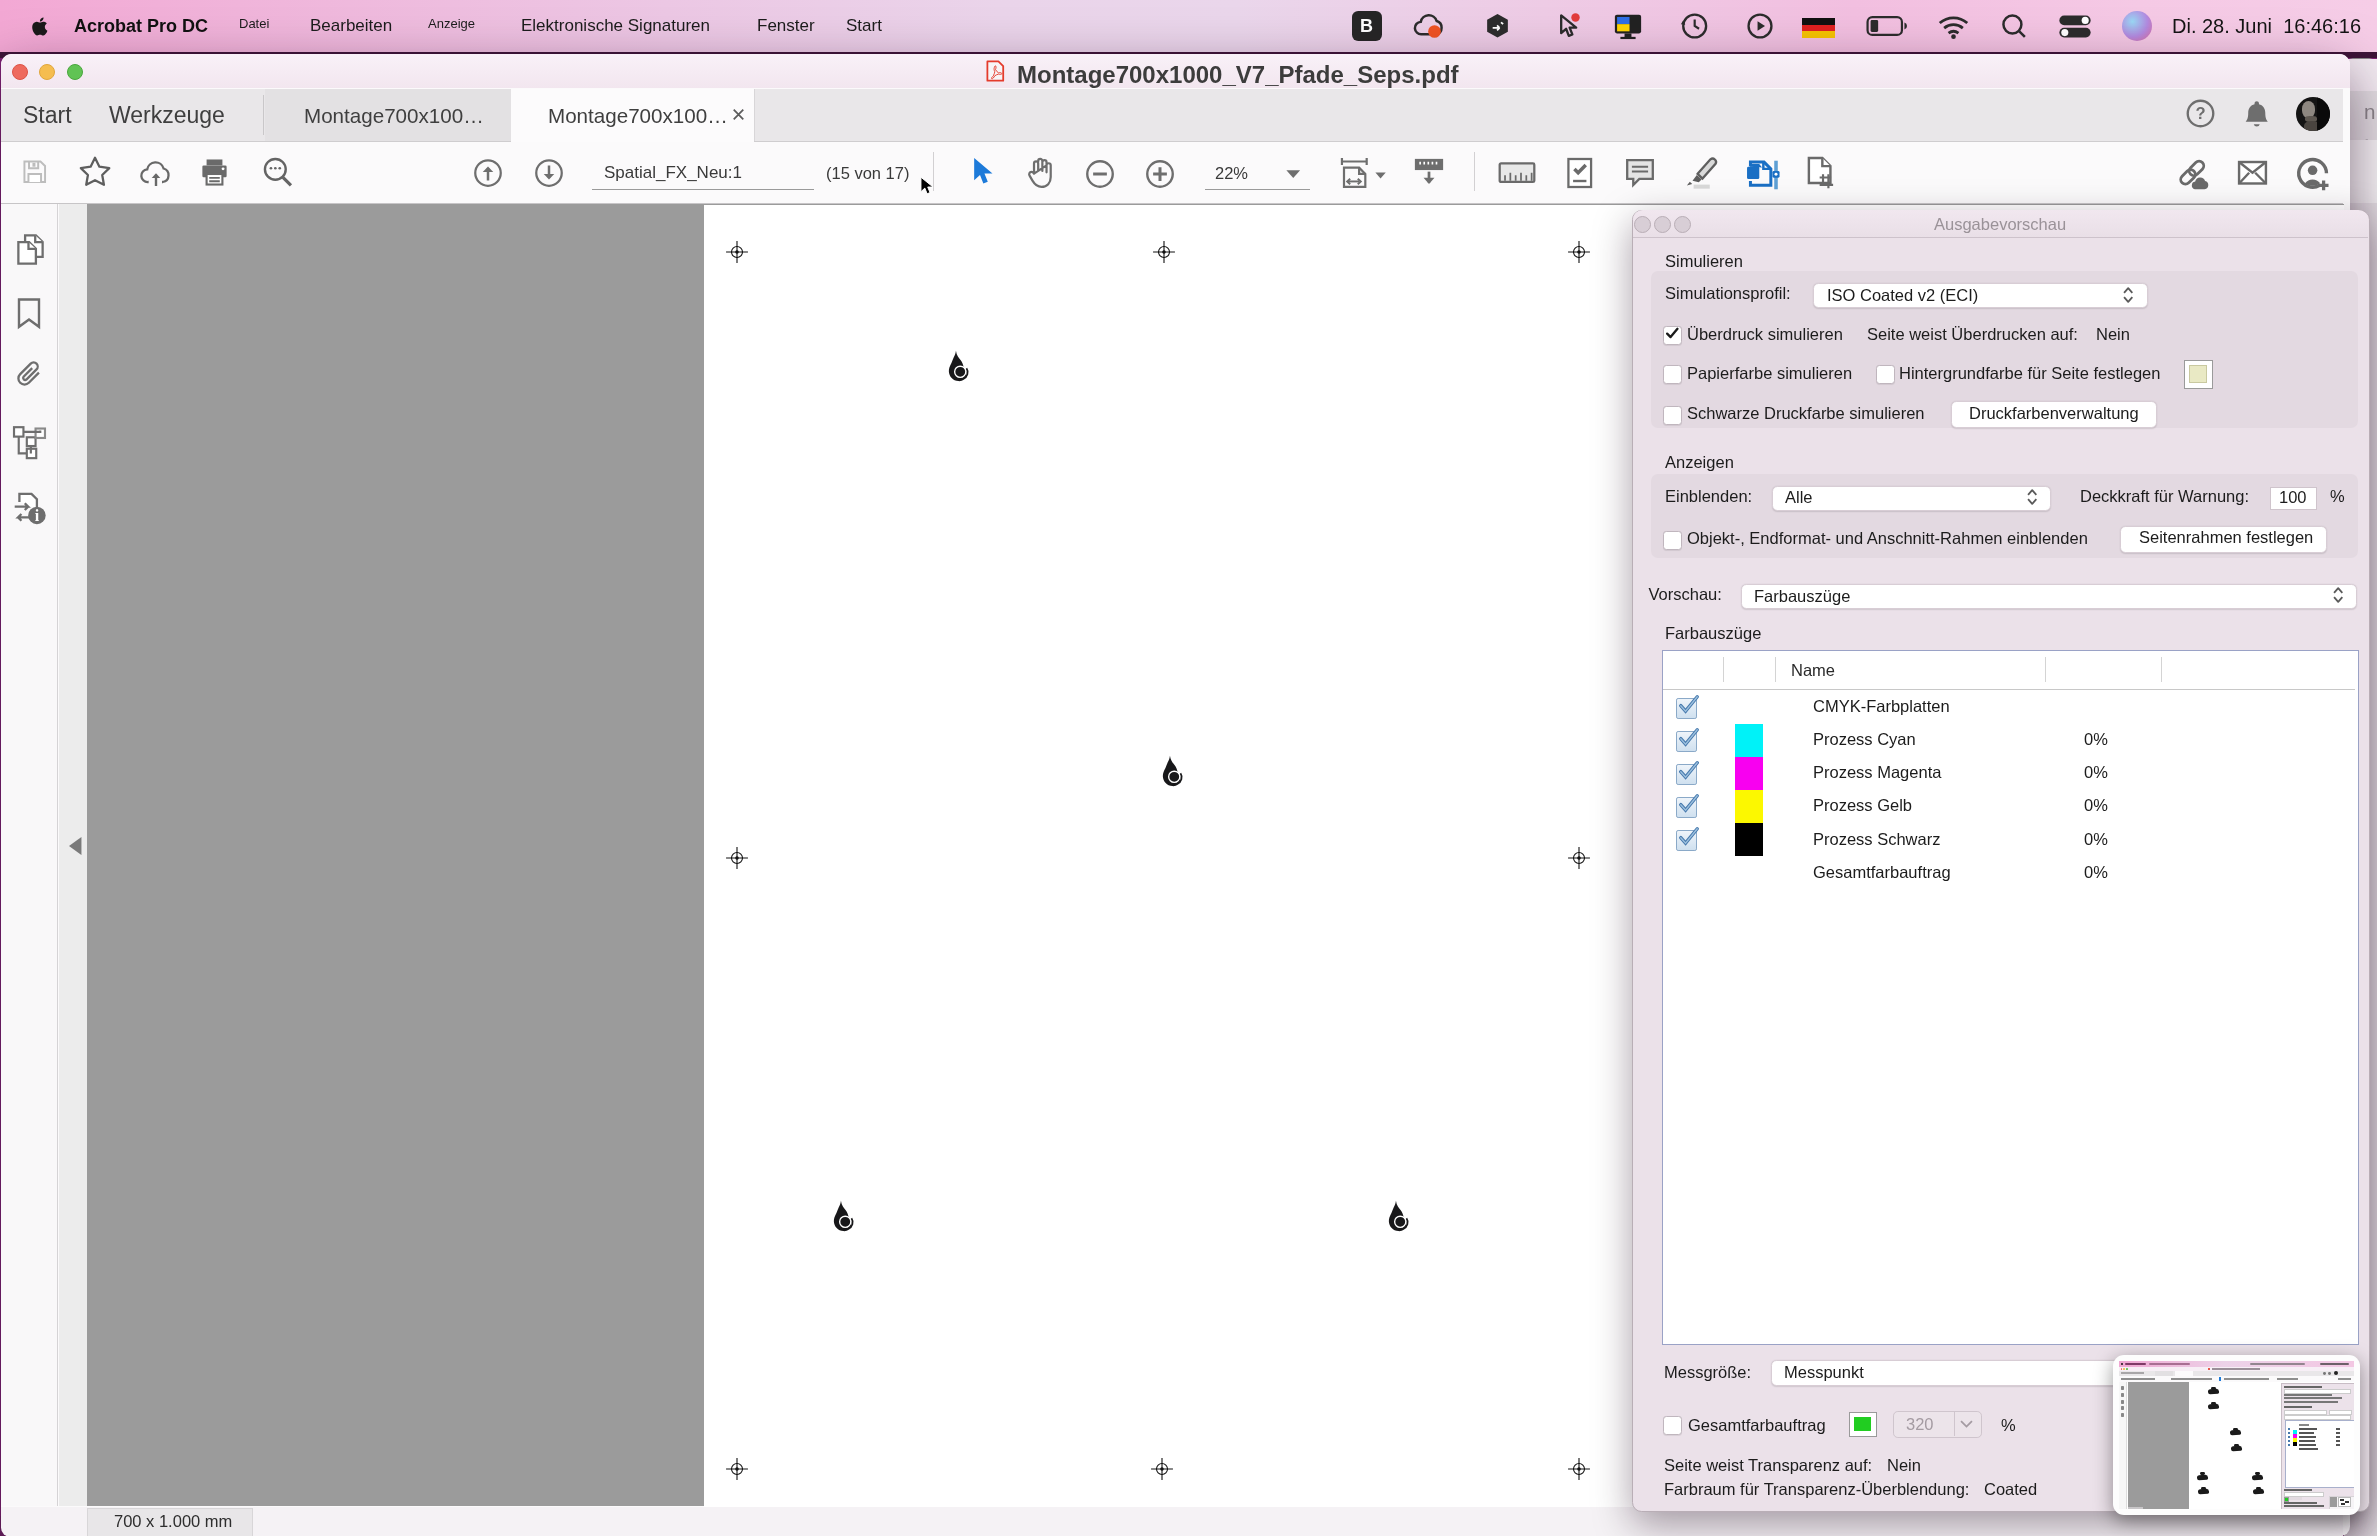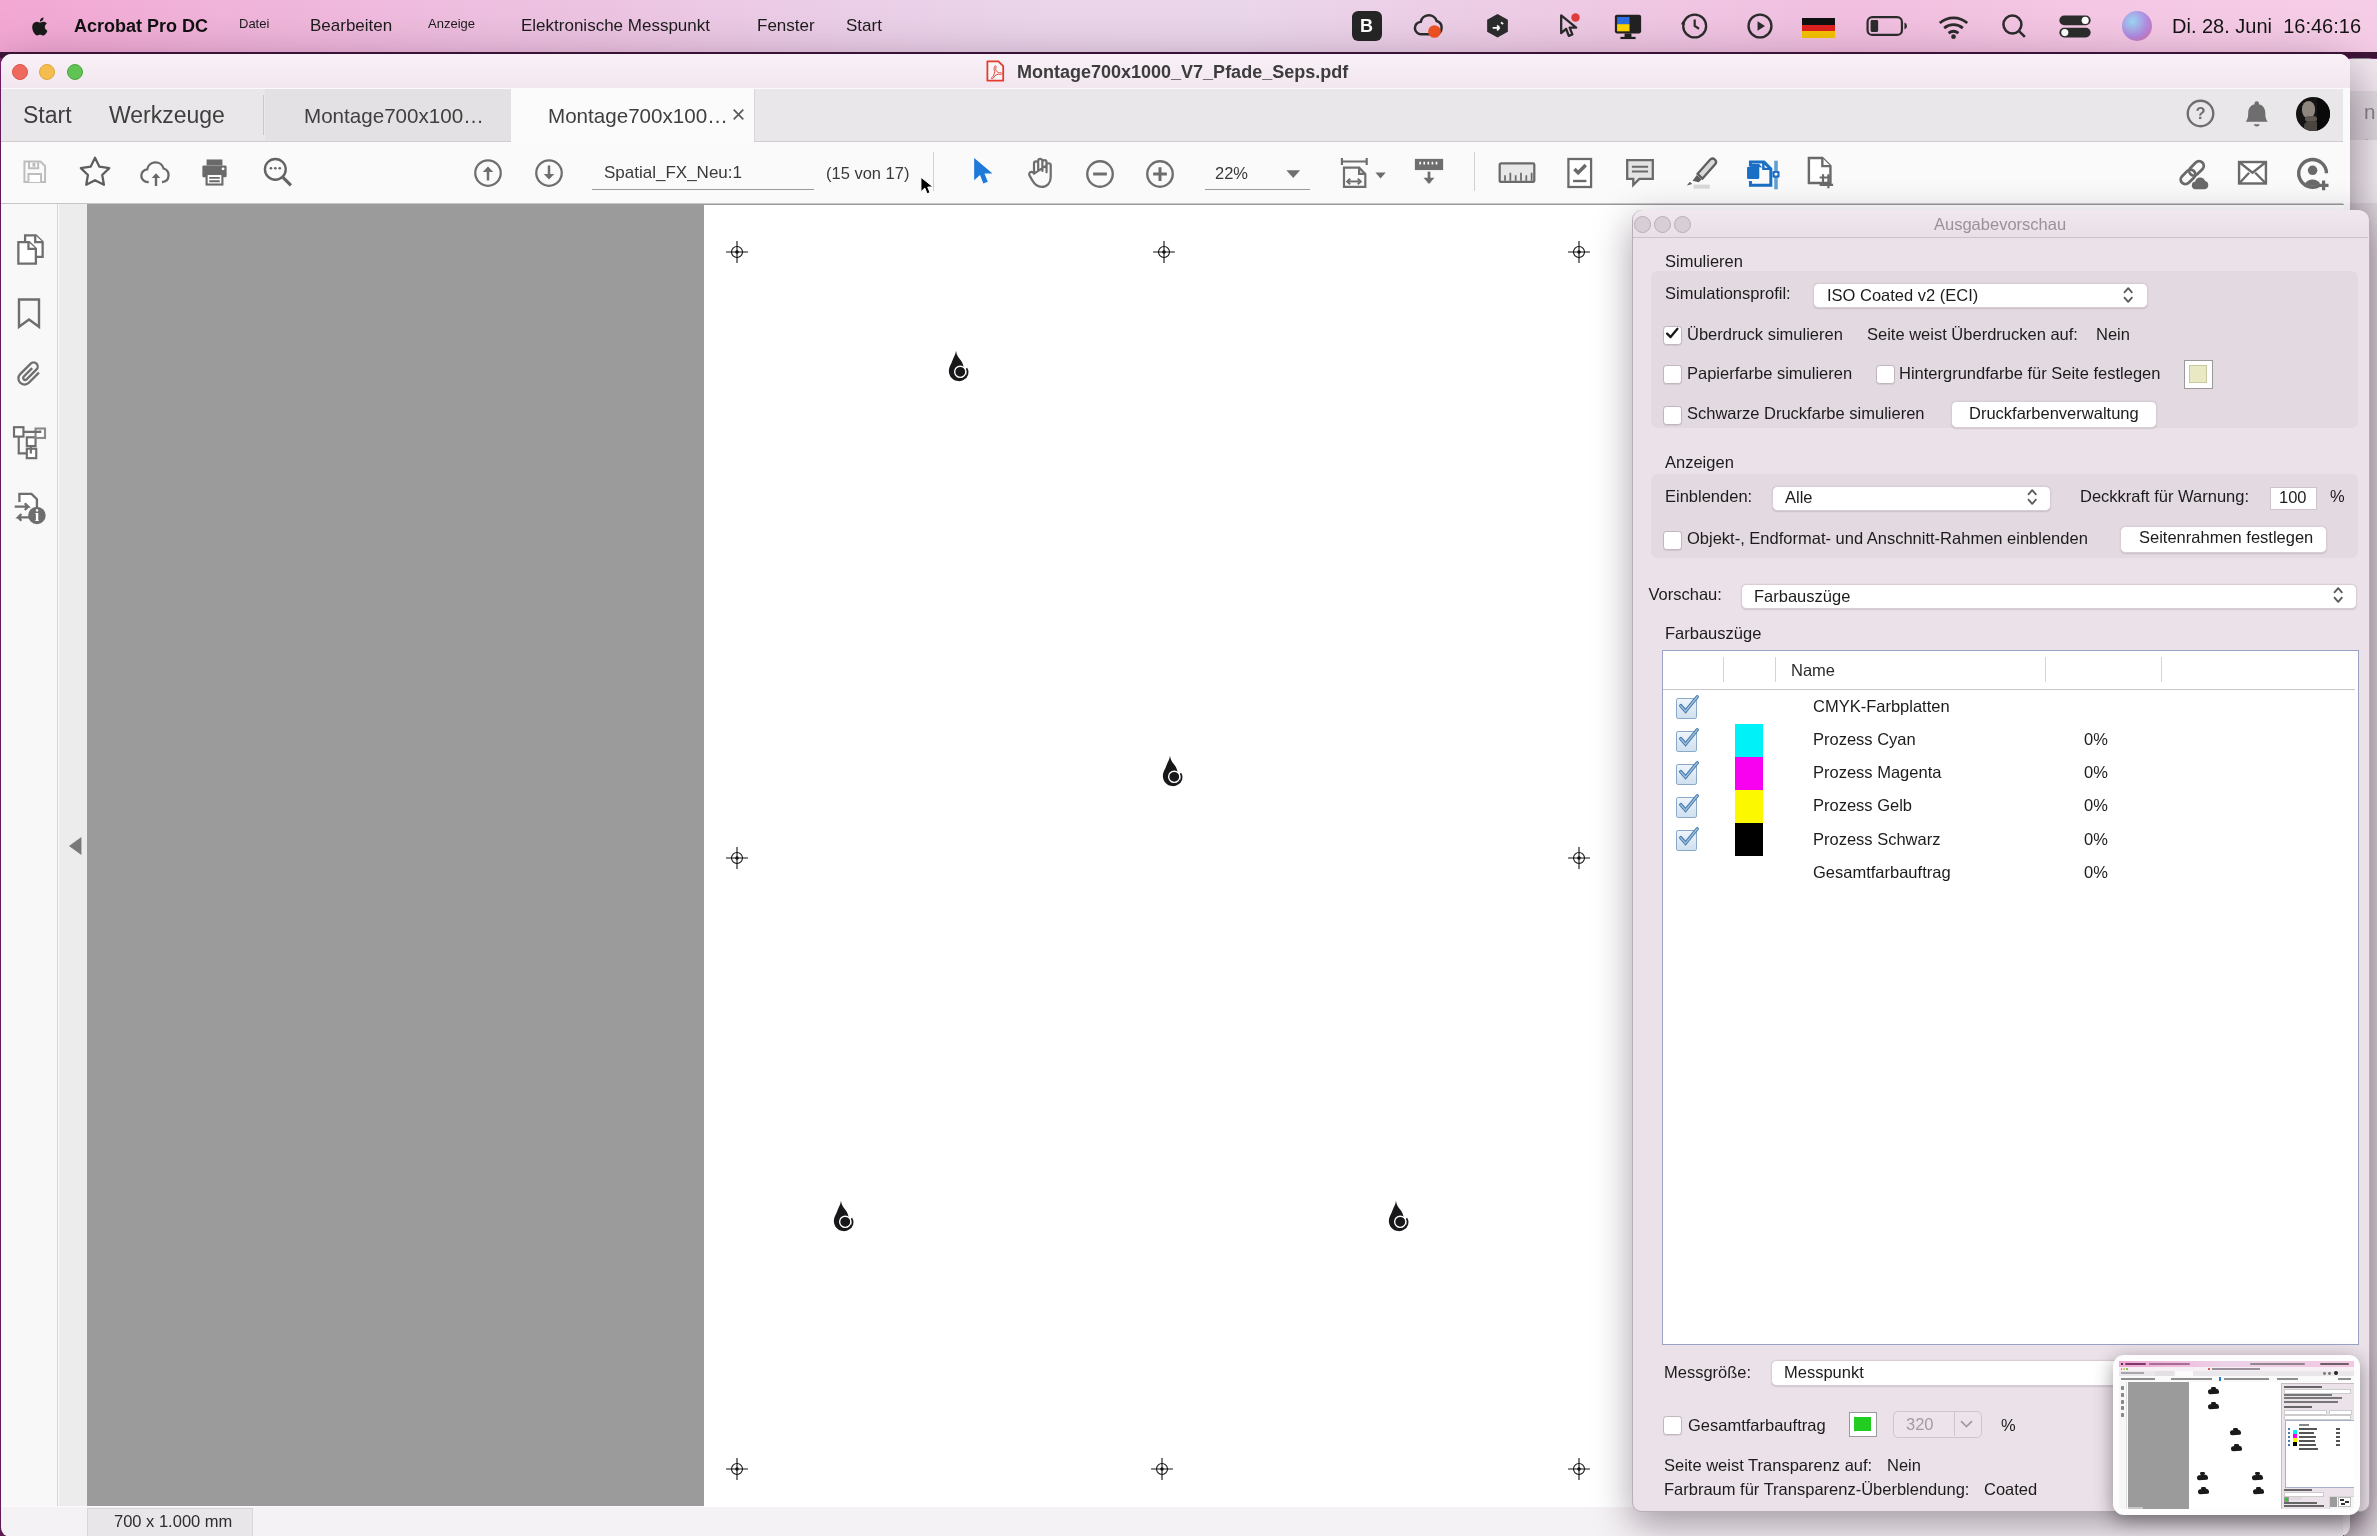--- a/index.html
+++ b/index.html
@@ -13,21 +13,21 @@
 <div class="ab" id="menubar" style="left:0;top:0;width:2377px;height:52px;background:linear-gradient(90deg,#f3a8d4 0%,#f0b4da 10%,#ecc7e4 28%,#ead4ea 42%,#ead6eb 52%,#eecbe5 65%,#f2bfe0 78%,#f5c9e5 90%,#f6cde7 100%)"></div>
 <div class="ab" style="left:31px;top:15px">
     <svg width="18" height="21.3" viewBox="0 0 24 28">
       <path fill="#1a1a1a" d="M16.4 14.9c0-3.1 2.6-4.6 2.7-4.7-1.5-2.1-3.7-2.4-4.5-2.4-1.9-.2-3.7 1.1-4.7 1.1-1 0-2.5-1.1-4.1-1.1-2.1 0-4 1.2-5.1 3.1-2.2 3.7-.6 9.3 1.6 12.3 1 1.5 2.3 3.1 3.9 3.1 1.6-.1 2.2-1 4.1-1s2.4 1 4.1 1c1.7 0 2.8-1.5 3.8-3 1.2-1.7 1.7-3.4 1.7-3.5-.1-.1-3.4-1.3-3.5-4.9zM13.4 5.7c.9-1 1.4-2.4 1.3-3.7-1.2 0-2.7.8-3.5 1.8-.8.9-1.5 2.3-1.3 3.6 1.3.1 2.7-.7 3.5-1.7z" transform="translate(2,1)"></path>
     </svg>
   </div>
 <div class="t" style="left:74px;top:16.5px;font-size:18px;font-weight:bold;color:#111">Acrobat Pro DC</div>
 <div class="t" style="left:239px;top:17px;font-size:13px">Datei</div>
 <div class="t" style="left:310px;top:17px;font-size:17px">Bearbeiten</div>
 <div class="t" style="left:428px;top:17px;font-size:13px">Anzeige</div>
-<div class="t" style="left:521px;top:17px;font-size:17px">Elektronische Messpunkt</div>
+<div class="t" style="left:521px;top:17px;font-size:17px">Elektronische Signaturen</div>
 <div class="t" style="left:757px;top:17px;font-size:17px">Fenster</div>
 <div class="t" style="left:846px;top:17px;font-size:17px">Start</div>
 <div class="t" style="left:2172px;top:16px;font-size:20px;color:#141414">Di. 28. Juni&nbsp;&nbsp;16:46:16</div>
 
 <div class="ab" style="left:1352px;top:11px;width:30px;height:30px;background:#262626;border-radius:6.2px"></div>
 <div class="t" style="left:1360px;top:16.5px;font-size:18px;color:#fff;font-weight:bold">B</div>
 <div class="ab" style="left:1413px;top:15px">
     <svg width="32" height="23.4" viewBox="0 0 23 17">
       <path d="M6 14a4.5 4.5 0 0 1-.5-9 6 6 0 0 1 11.6-.6A5 5 0 0 1 17 14z" fill="none" stroke="#2c2c2c" stroke-width="1.8"></path>
       <circle cx="15.5" cy="12" r="4.6" fill="#f05323"></circle>
@@ -116,21 +116,21 @@
 <div class="ab" id="titlebar" style="left:1.4px;top:54px;width:2349px;height:34px;background:linear-gradient(#f9f1f8,#f2e6ef);border-radius:11px 11px 0 0"></div>
 <div class="ab" style="left:11.7px;top:64px;width:14.4px;height:14.4px;border-radius:50%;background:#ee6a5e;border:0.7px solid #dd5347"></div>
 <div class="ab" style="left:39px;top:64px;width:14.4px;height:14.4px;border-radius:50%;background:#f5bd4f;border:0.7px solid #e0a63c"></div>
 <div class="ab" style="left:67px;top:64px;width:14.4px;height:14.4px;border-radius:50%;background:#61c354;border:0.7px solid #4aa73e"></div>
 <div class="ab" style="left:986px;top:60px">
     <svg width="18.6" height="22" viewBox="0 0 27 32">
       <path d="M2 2h16l7 7v21H2z" fill="#f7f5f7" stroke="#e43b2c" stroke-width="2.6" stroke-linejoin="round"></path>
       <path d="M13.5 8.5c1.6 0 1.2 3.2.3 5.4 1 2 2.6 3.8 4.3 4.7 2.3-.4 4.6-.3 4.9 1 .3 1.4-2.3 1.6-4.9.9-1.9.5-4 1.5-5.5 2.6-1.2 2.3-2.8 4.6-4.1 4.2-1.3-.5.2-2.7 2.2-4.3.9-1.8 1.8-4.2 2.1-5.9-1-1.8-1.4-4-.8-5.8.3-1.2.8-2.8 1.5-2.8z" fill="none" stroke="#e43b2c" stroke-width="1.4"></path>
     </svg>
   </div>
-<div class="t" style="left:1017px;top:63px;font-size:18px;font-weight:bold;color:#3c3c3c">Montage700x1000_V7_Pfade_Seps.pdf</div>
+<div class="t" style="left:1017px;top:63px;font-size:24px;font-weight:bold;color:#3c3c3c">Montage700x1000_V7_Pfade_Seps.pdf</div>
 
 <div class="ab" style="left:1.4px;top:89px;width:2342px;height:52px;background:#e9e7e9;border-bottom:1.4px solid #cfcdcf"></div>
 <div class="t" style="left:23px;top:104px;font-size:23px;color:#3f3f3f">Start</div>
 <div class="t" style="left:109px;top:104px;font-size:23px;color:#3f3f3f">Werkzeuge</div>
 <div class="ab" style="left:263px;top:95px;width:1.4px;height:40px;background:#c9c7c9"></div>
 <div class="ab" style="left:265px;top:89px;width:246px;height:52px;background:#e3e1e3"></div>
 <div class="t" style="left:304px;top:106px;font-size:20.6px;color:#3f3f3f">Montage700x100…</div>
 <div class="ab" style="left:511px;top:89px;width:243px;height:53px;background:#fcfbfc"></div>
 <div class="t" style="left:548px;top:106px;font-size:20.6px;color:#3f3f3f">Montage700x100…</div>
 <div class="ab" style="left:731px;top:107px">

